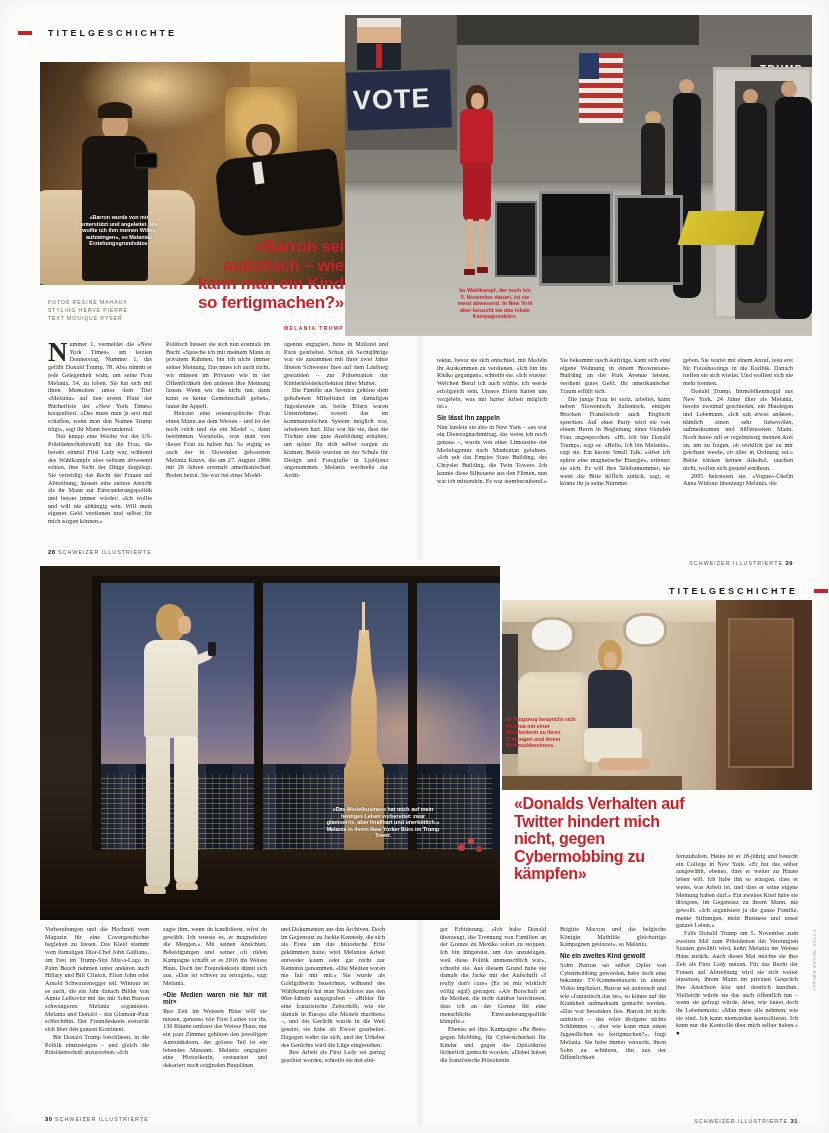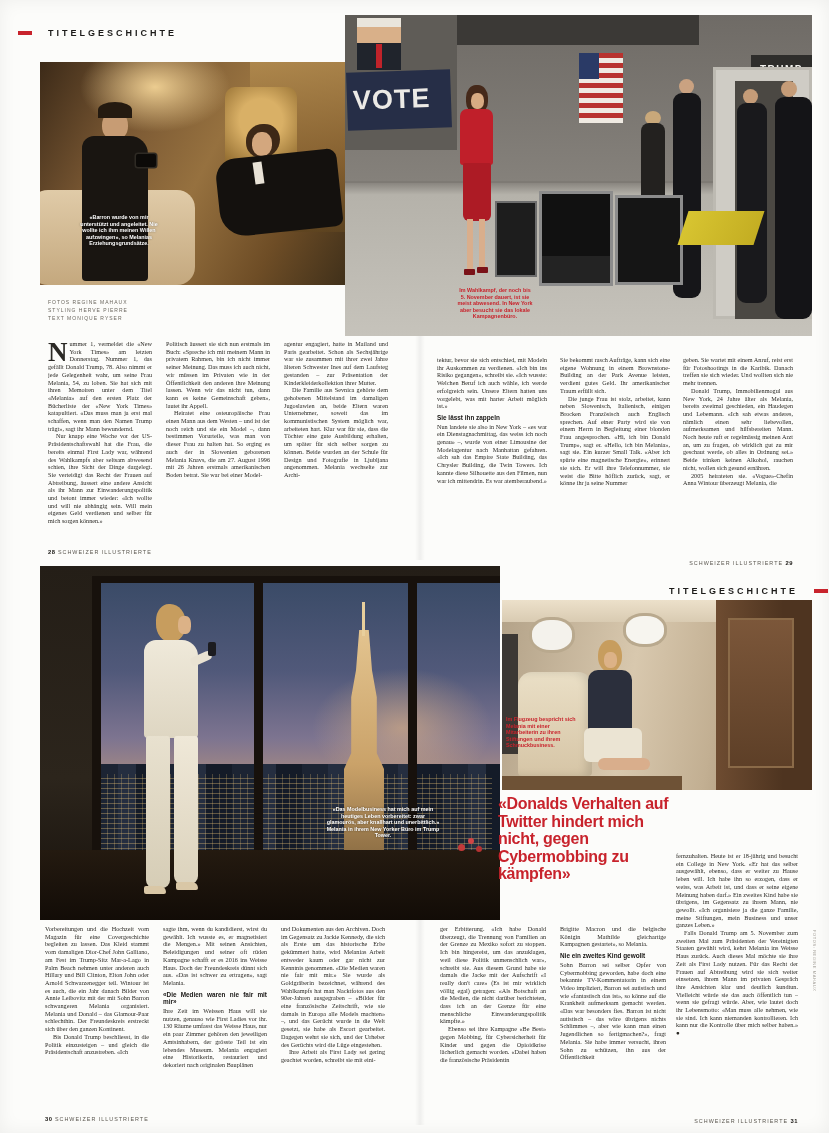--- a/index.html
+++ b/index.html
@@ -57,20 +57,24 @@
     <div class="ph" style="left:214px;top:100px;width:9px;height:22px;background:#e8e2d6;transform:rotate(-8deg)"></div>
     <div class="ph cap-white" style="left:40px;top:152px;width:78px">«Barron wurde von mir unterstützt und angeleitet. Nie wollte ich ihm meinen Willen aufzwingen», so Melanias Erziehungsgrundsätze.</div>
   </div>
 
   <div class="abs credits" style="left:48px;top:298px">
     <div>FOTOS REGINE MAHAUX</div>
     <div>STYLING HERVE PIERRE</div>
     <div>TEXT MONIQUE RYSER</div>
   </div>
 
+  <div class="abs quote q1" style="left:192px;top:238px;width:152px;z-index:5">
+    <span>«Barron sei autistisch – wie kann man ein Kind so fertigmachen?»</span>
+    <div class="attr" style="text-align:right">MELANIA TRUMP</div>
+  </div>
 
   <div class="abs photo" style="left:345px;top:15px;width:467px;height:321px">
     <div class="ph" style="inset:0;background:linear-gradient(180deg,#6f6b66 0%,#85817b 52%,#b5b2aa 56%,#c6c3bb 100%)"></div>
     <div class="ph" style="left:88px;top:0;width:266px;height:30px;background:#3b3936"></div>
     <div class="ph" style="left:0;top:166px;width:467px;height:2px;background:#7e7a74"></div>
     <div class="ph" style="left:0;top:0;width:112px;height:135px;background:#5f5c57"></div>
     <div class="ph" style="left:12px;top:3px;width:44px;height:52px;background:linear-gradient(180deg,#e9e5dc 0 18%,#d9b089 18% 48%,#20242c 48% 100%)">
       <div class="ph" style="left:19px;top:26px;width:6px;height:24px;background:#c0232a"></div>
     </div>
     <div class="ph" style="left:2px;top:56px;width:104px;height:58px;background:#262e47;transform:rotate(-2deg)">
@@ -191,21 +195,21 @@
     <div class="ph" style="left:96px;top:40px;width:24px;height:32px;background:#c79d5e;border-radius:48%"></div>
     <div class="ph" style="left:102px;top:52px;width:13px;height:16px;background:#dcb287;border-radius:42%"></div>
     <div class="ph" style="left:86px;top:70px;width:44px;height:62px;background:#2b2f3c;border-radius:10px 10px 4px 4px"></div>
     <div class="ph" style="left:82px;top:128px;width:58px;height:34px;background:#ebe4d3;border-radius:6px"></div>
     <div class="ph" style="left:96px;top:158px;width:52px;height:12px;background:#d9ae8c;border-radius:6px"></div>
     <div class="ph" style="left:0;top:176px;width:180px;height:14px;background:#6e5236"></div>
     <div class="ph" style="left:0;top:34px;width:16px;height:120px;background:#3c3834"></div>
     <div class="ph cap-red" style="left:4px;top:116px;width:72px;text-align:left">Im Flugzeug bespricht sich Melania mit einer Mitarbeiterin zu ihren Stiftungen und ihrem Schmuckbusiness.</div>
   </div>
 
-  <div class="abs quote q2" style="left:498px;top:795px;width:172px">«Donalds Verhalten auf Twitter hindert mich nicht, gegen Cybermobbing zu kämpfen»</div>
+  <div class="abs quote q2" style="left:514px;top:795px;width:172px">«Donalds Verhalten auf Twitter hindert mich nicht, gegen Cybermobbing zu kämpfen»</div>
 
   <div class="abs col" style="left:45px;top:925px;width:104px;height:183px">
     <p>Vorbereitungen und die Hochzeit vom Magazin für eine Covergeschichte begleiten zu lassen. Das Kleid stammt vom damaligen Dior-Chef John Galliano, am Fest im Trump-Sitz Mar-a-Lago in Palm Beach nehmen unter anderen auch Hillary und Bill Clinton, Elton John oder Arnold Schwarzenegger teil. Wintour ist es auch, die ein Jahr danach Bilder von Annie Leibovitz mit der mit Sohn Barron schwangeren Melania organisiert. Melania und Donald – das Glamour-Paar schlechthin. Der Freundeskreis erstreckt sich über den ganzen Kontinent.</p>
     <p class="ind">Bis Donald Trump beschliesst, in die Politik einzusteigen – und gleich die Präsidentschaft anzustreben. «Ich</p>
   </div>
   <div class="abs col" style="left:163px;top:925px;width:104px;height:183px">
     <p>sagte ihm, wenn du kandidierst, wirst du gewählt. Ich wusste es, er magnetisiert die Mengen.» Mit seinen Ansichten, Beleidigungen und seiner oft rüden Kampagne schafft er es 2016 ins Weisse Haus. Doch der Freundeskreis dünnt sich aus. «Das ist schwer zu ertragen», sagt Melania.</p>
     <h4 class="subhead">«Die Medien waren nie fair mit mir»</h4>
     <p>Ihre Zeit im Weissen Haus will sie nutzen, genauso wie First Ladies vor ihr. 130 Räume umfasst das Weisse Haus, nur ein paar Zimmer gehören den jeweiligen Amtsinhabern, der grösste Teil ist ein lebendes Museum. Melania engagiert eine Historikerin, restauriert und dekoriert nach originalen Bauplänen</p>
   </div>

